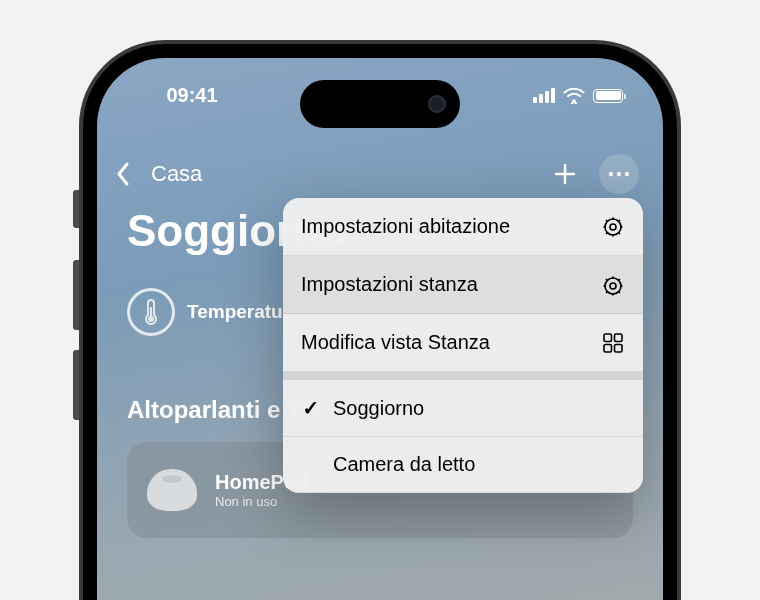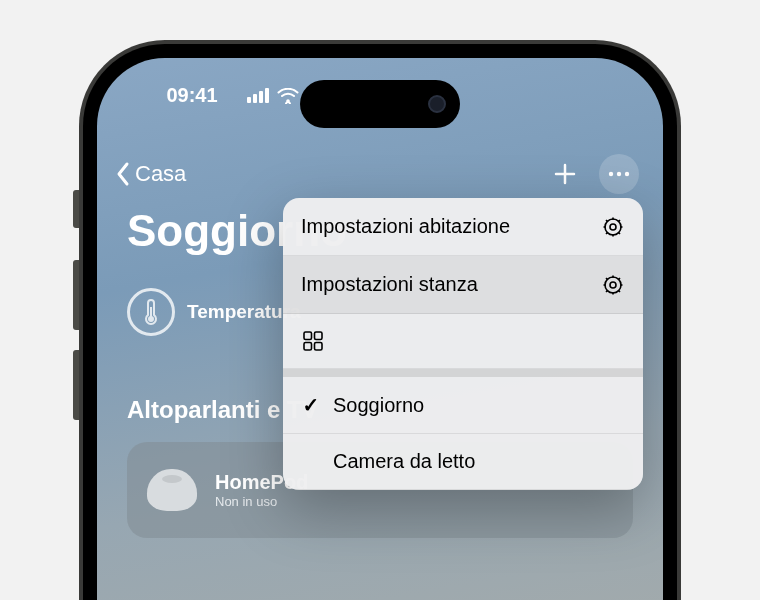--- a/index.html
+++ b/index.html
@@ -69,20 +69,21 @@
     height: 18px;
     background: #1a1f2a;
     border-radius: 50%;
     border: 2px solid #2a3140;
   }
   .status-bar {
     position: absolute;
     top: 26px;
     left: 0; right: 0;
     display: flex;
+    justify-content: space-between;
     align-items: center;
     padding: 0 40px;
     z-index: 40;
   }
   .status-time {
     font-size: 20px;
     font-weight: 600;
     width: 110px;
     text-align: center;
   }
@@ -120,21 +121,21 @@
     left: 0; right: 0;
     display: flex;
     align-items: center;
     padding: 0 24px 0 18px;
   }
   .back {
     display: flex;
     align-items: center;
     font-size: 22px;
     font-weight: 400;
-    gap: 4px;
+    gap: 20px;
   }
   .nav-spacer { flex: 1; }
   .nav-btn {
     width: 40px;
     height: 40px;
     border-radius: 50%;
     display: inline-flex;
     align-items: center;
     justify-content: center;
     margin-left: 14px;
@@ -218,21 +219,21 @@
     z-index: 60;
   }
   .menu-item {
     display: flex;
     align-items: center;
     padding: 16px 18px;
     font-size: 20px;
     border-bottom: 1px solid rgba(0,0,0,0.08);
     gap: 12px;
   }
-  .menu-item.selected { background: rgba(0,0,0,0.06); }
+  .menu-item.selected { background: rgba(0,0,0,0.06); align-items: flex-end; }
   .menu-item .mi-text { flex: 1; line-height: 1.25; }
   .menu-item .mi-icon { width: 24px; display:flex; justify-content:center; }
   .menu-divider {
     height: 8px;
     background: rgba(0,0,0,0.10);
   }
   .menu-room {
     display: flex;
     align-items: center;
     padding: 16px 18px;
@@ -361,20 +362,21 @@
                   <line x1="18" y1="11" x2="20.5" y2="11"></line>
                   <line x1="4" y1="4" x2="5.8" y2="5.8"></line>
                   <line x1="16.2" y1="16.2" x2="18" y2="18"></line>
                   <line x1="4" y1="18" x2="5.8" y2="16.2"></line>
                   <line x1="16.2" y1="5.8" x2="18" y2="4"></line>
                 </g>
               </svg>
           </div>
         </div>
         <div class="menu-item">
+          <div class="mi-text">Modifica vista Stanza</div>
           <div class="mi-icon">
             <svg width="22" height="22" viewBox="0 0 22 22" fill="none" stroke="#000" stroke-width="1.6">
                 <rect x="2" y="2" width="7.5" height="7.5" rx="1.5"></rect>
                 <rect x="12.5" y="2" width="7.5" height="7.5" rx="1.5"></rect>
                 <rect x="2" y="12.5" width="7.5" height="7.5" rx="1.5"></rect>
                 <rect x="12.5" y="12.5" width="7.5" height="7.5" rx="1.5"></rect>
               </svg>
           </div>
         </div>
         <div class="menu-divider"></div>

